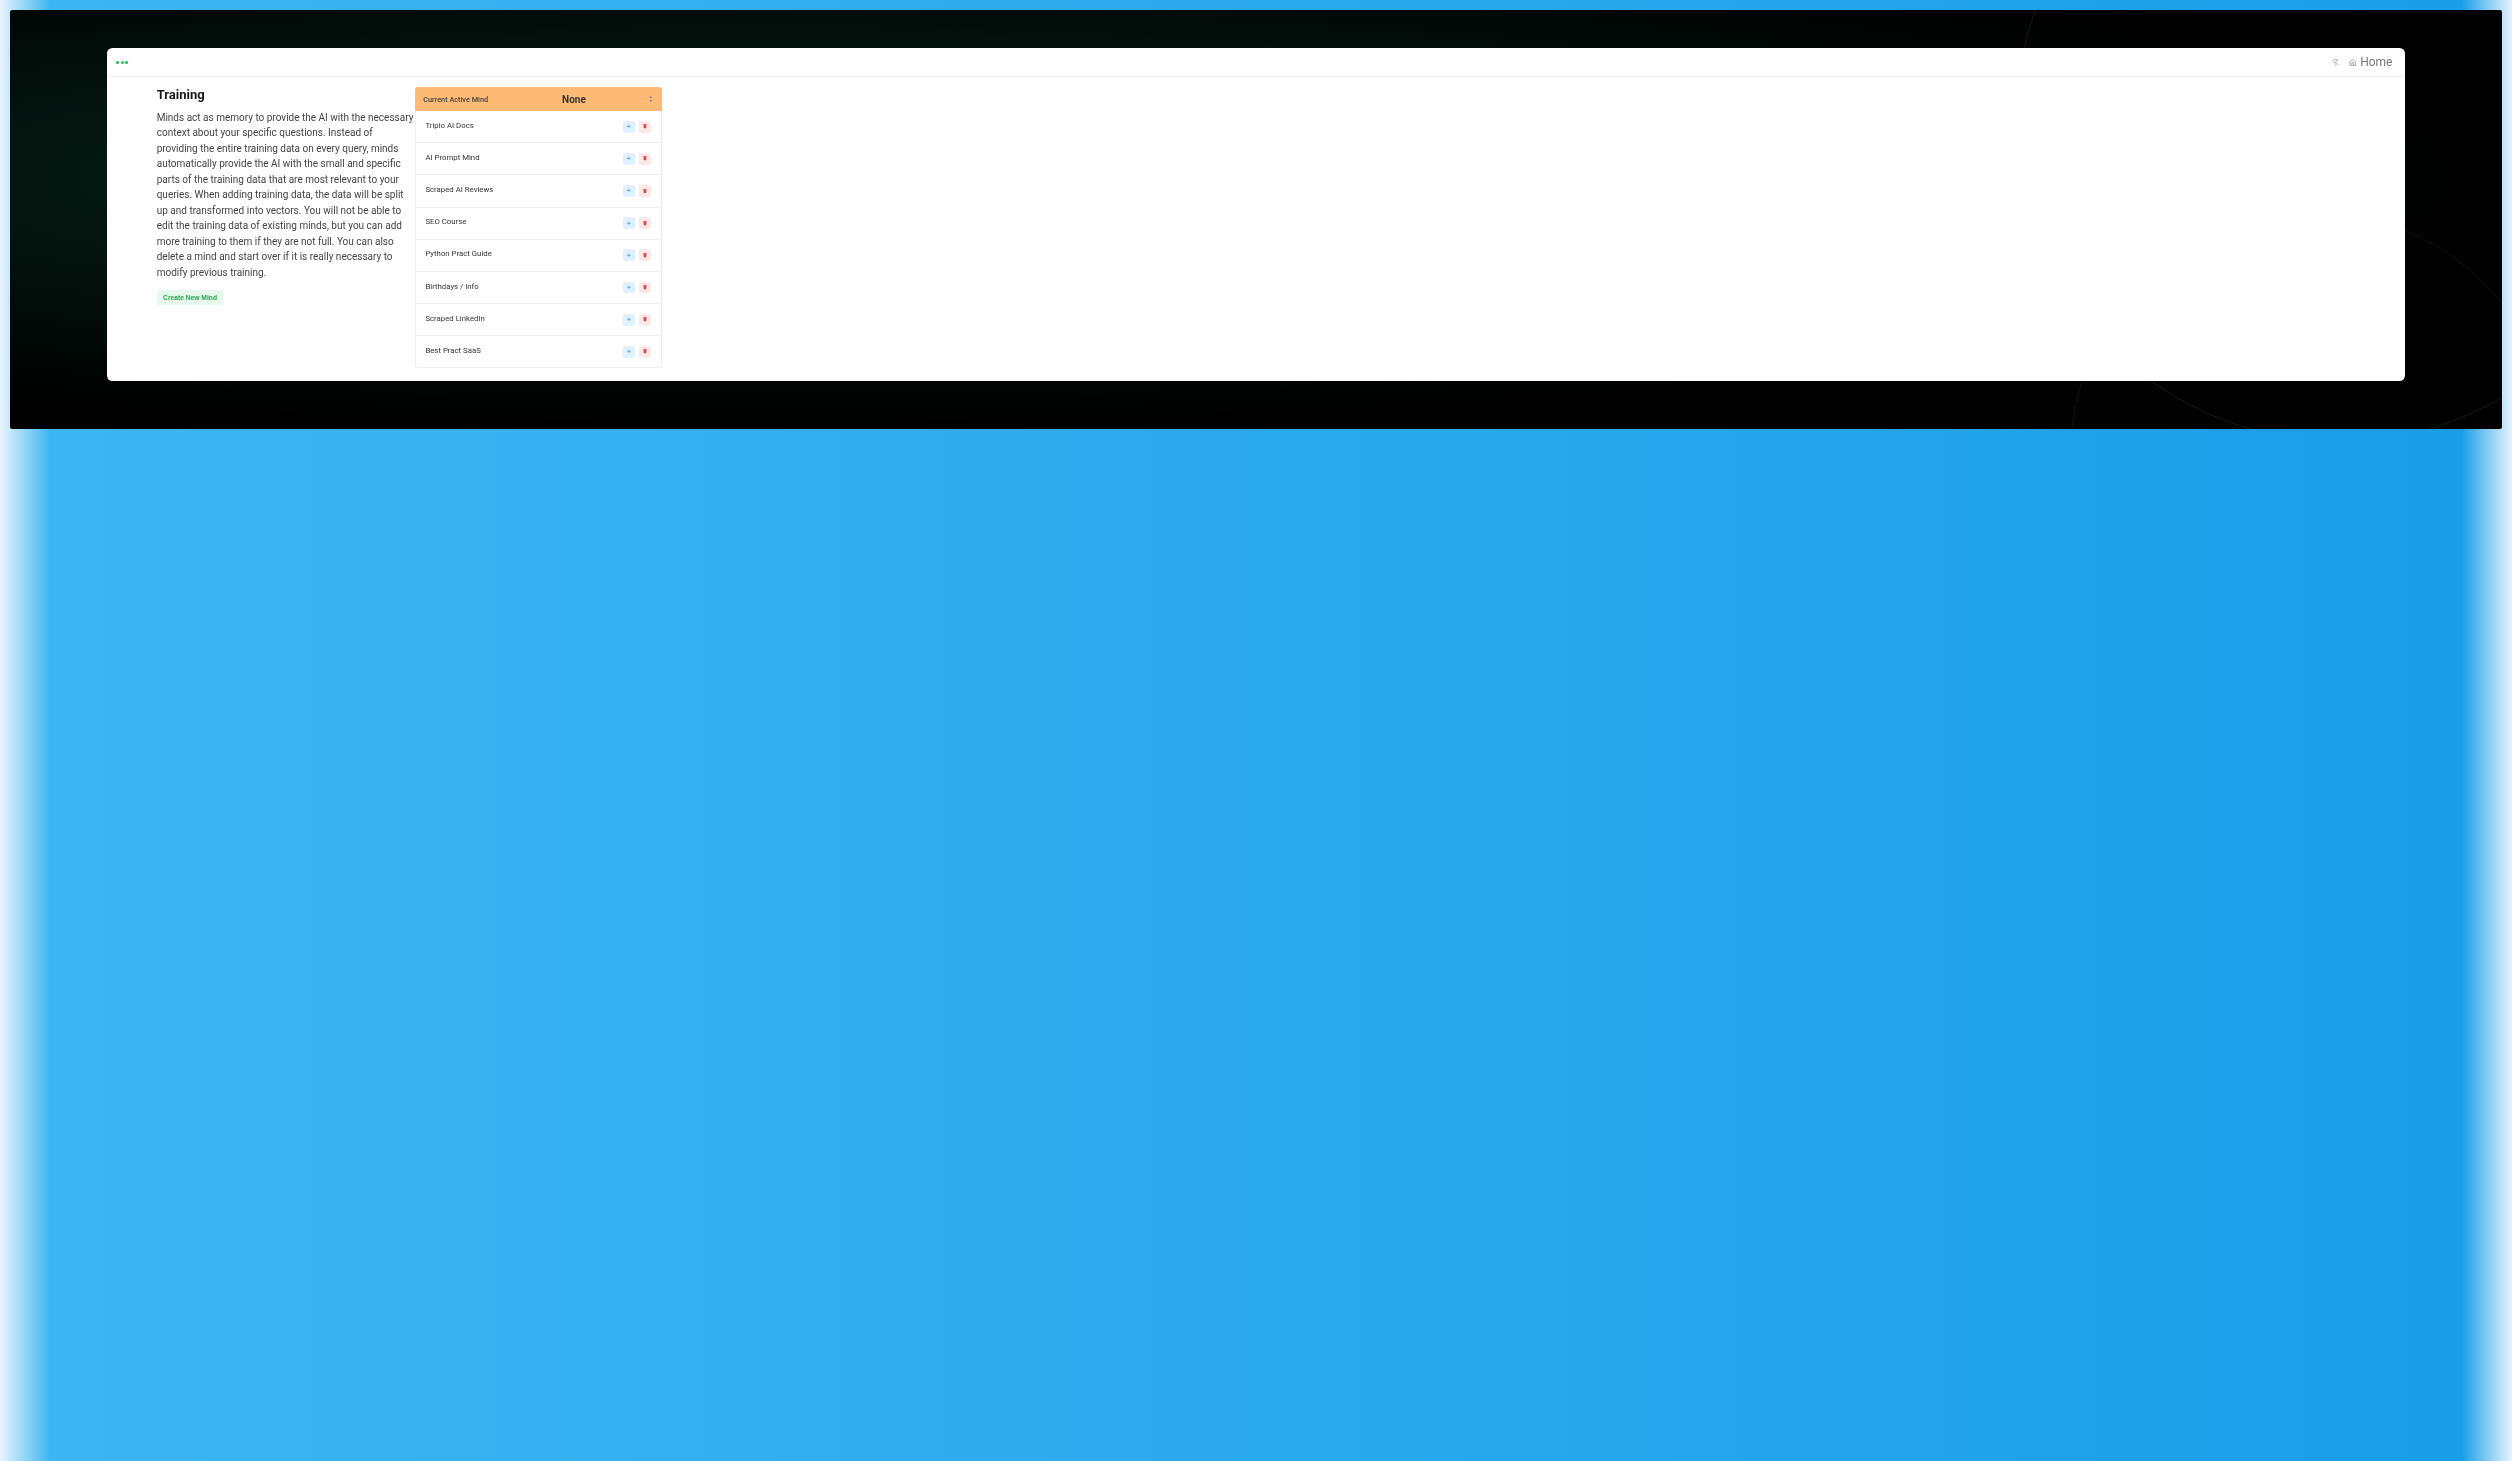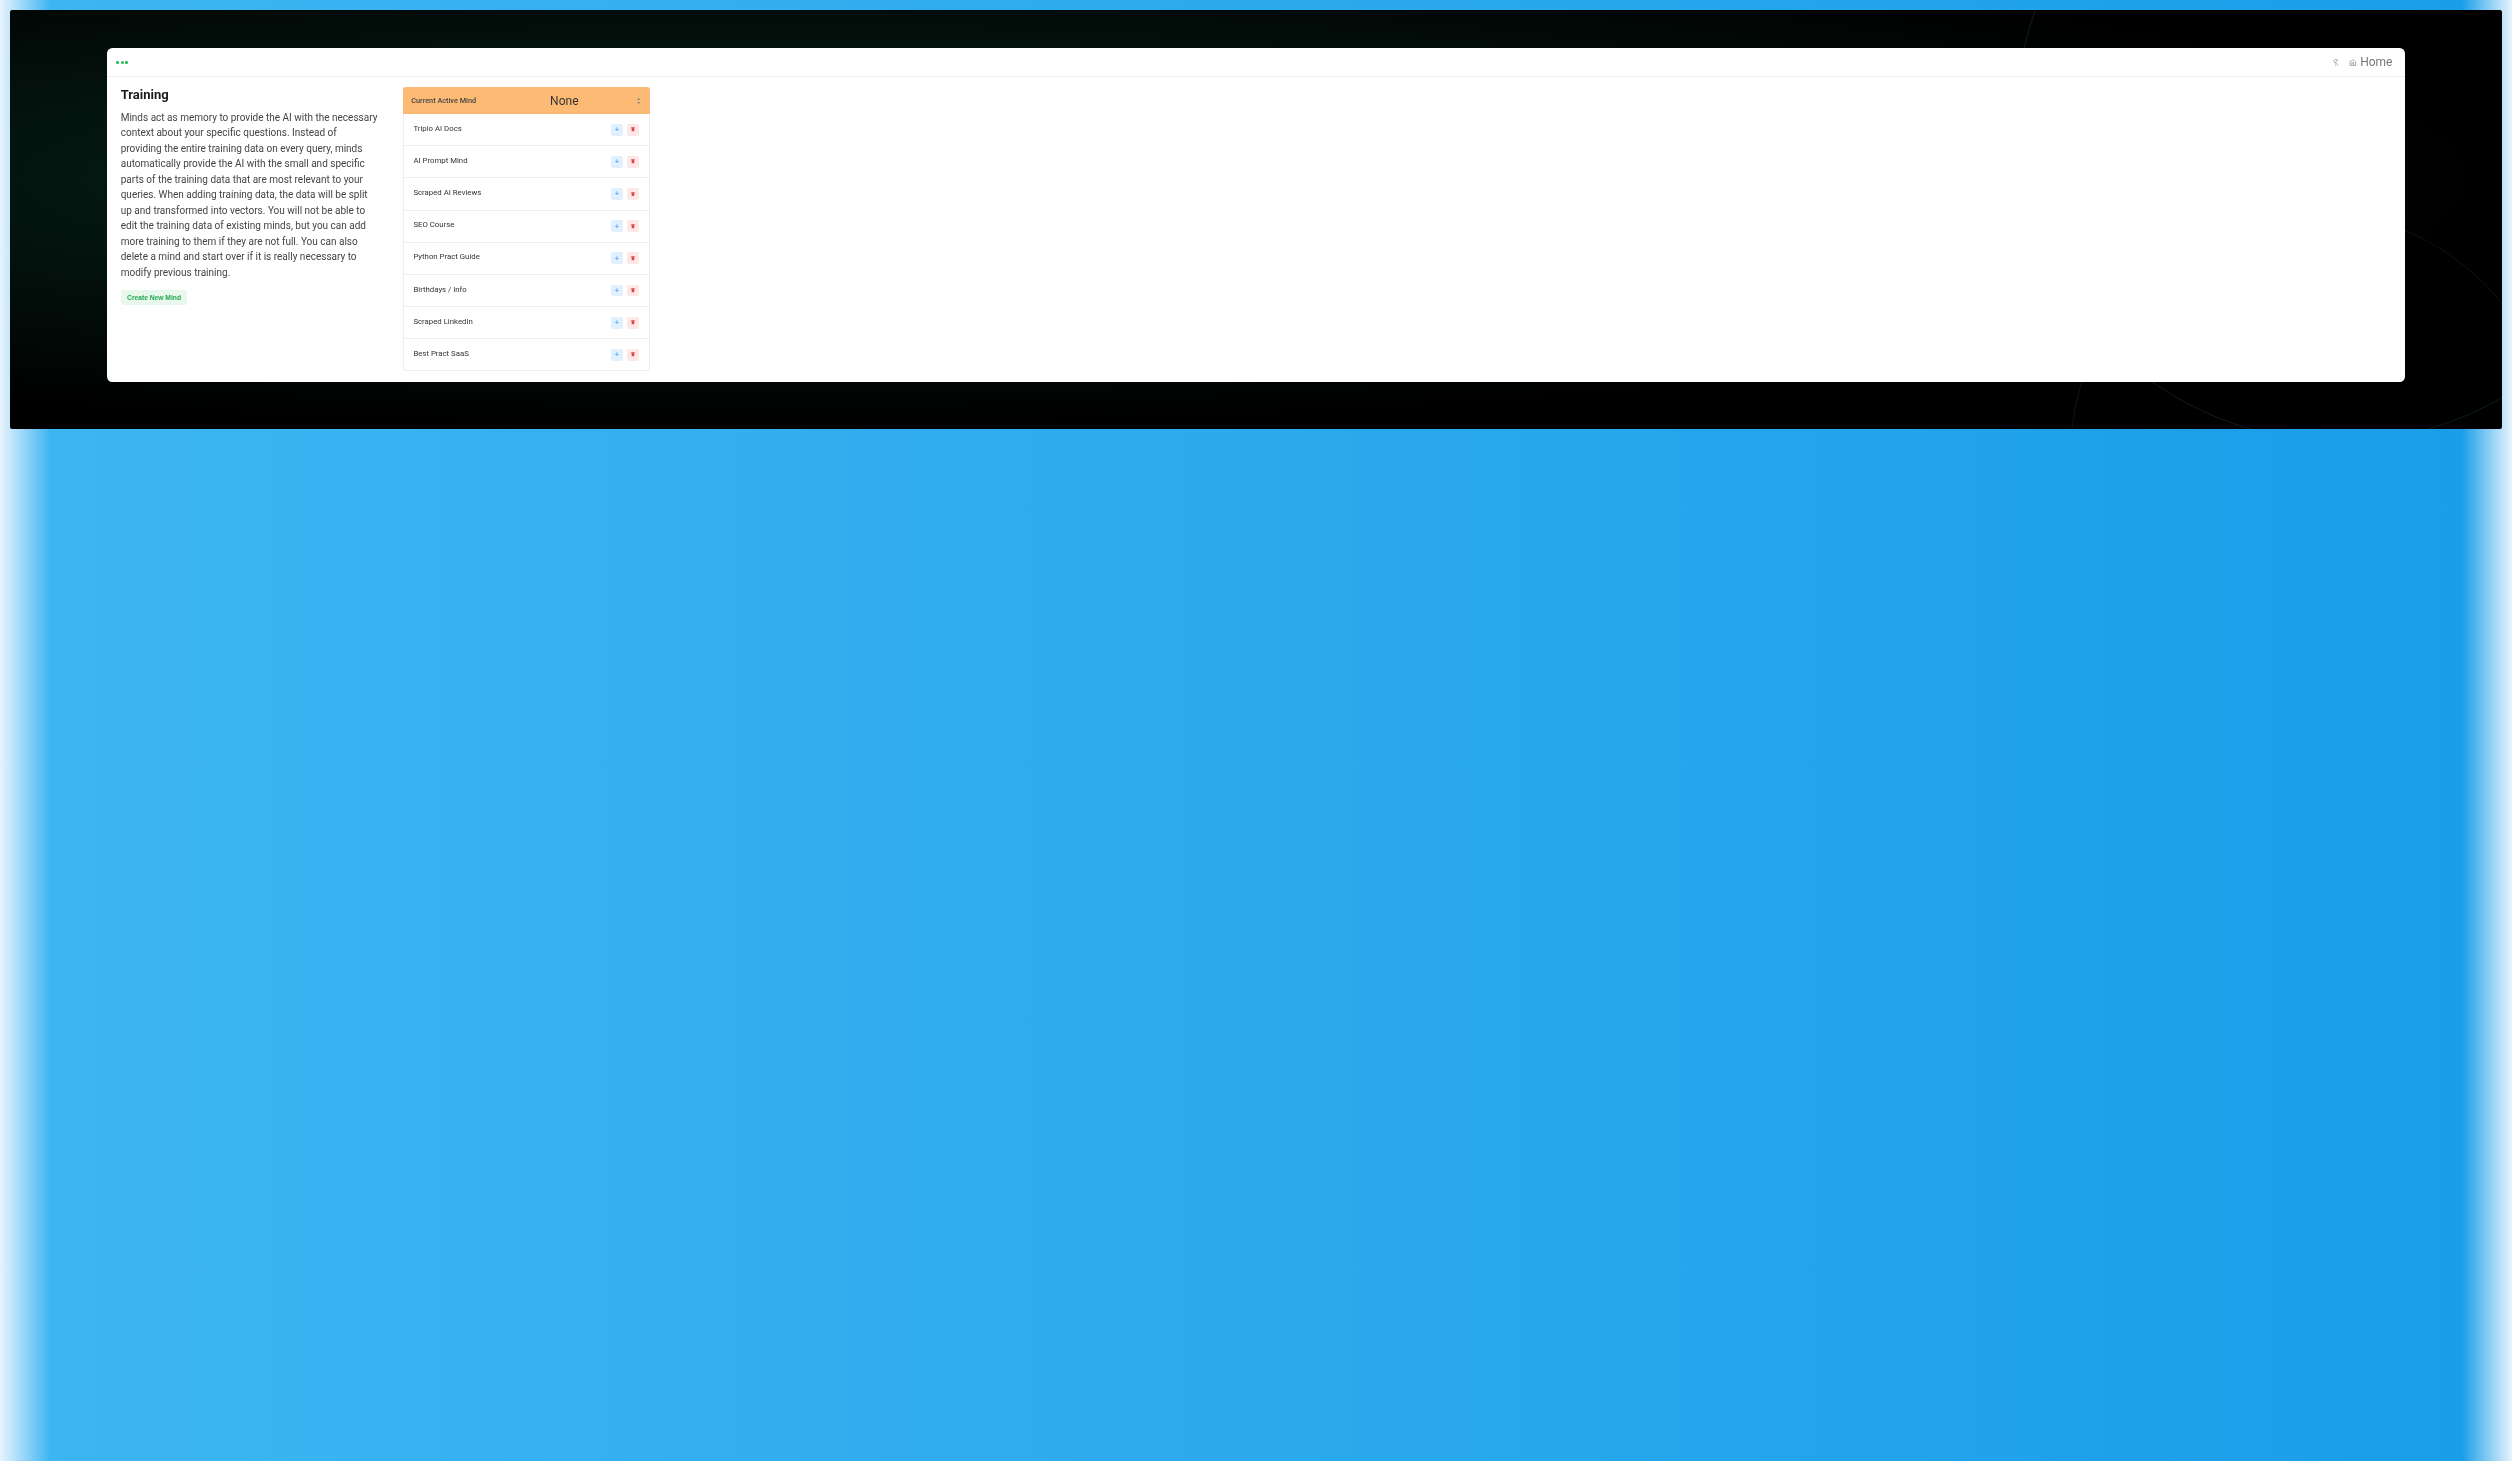--- a/index.html
+++ b/index.html
@@ -111,21 +111,22 @@
       font-size: 12px;
       cursor: pointer;
       padding: 2.1px 3.2px;
       border-radius: 2.1px;
     }
     
     .app-content {
       display: flex;
       flex: 1;
       padding: 10.7px 14px 10.7px 14px;
-      gap: 24px;
+      gap: 0;
+      margin-left: 36px;
     }
     
     .left-col {
       flex: 1;
       max-width: 258px;
     }
     
     .page-title {
       font-size: 13px;
       font-weight: 700;
@@ -171,23 +172,24 @@
       color: #444;
       font-weight: 500;
     }
     
     .active-mind-select {
       position: relative;
       min-width: 91px;
     }
     
     .select-value {
-      font-size: 12px;
+      font-size: 10px;
       color: #333;
       padding-right: 10.7px;
+      font-weight: bold;
     }
     
     .select-chevron {
       position: absolute;
       right: 0;
       top: 50%;
       transform: translateY(-50%);
       color: #888;
       display: flex;
       flex-direction: column;

